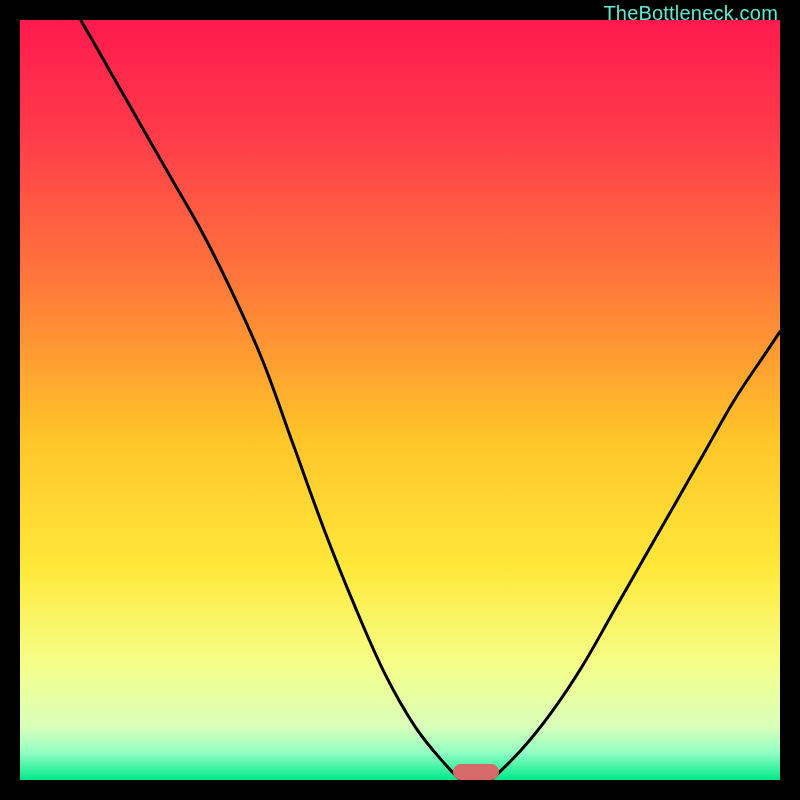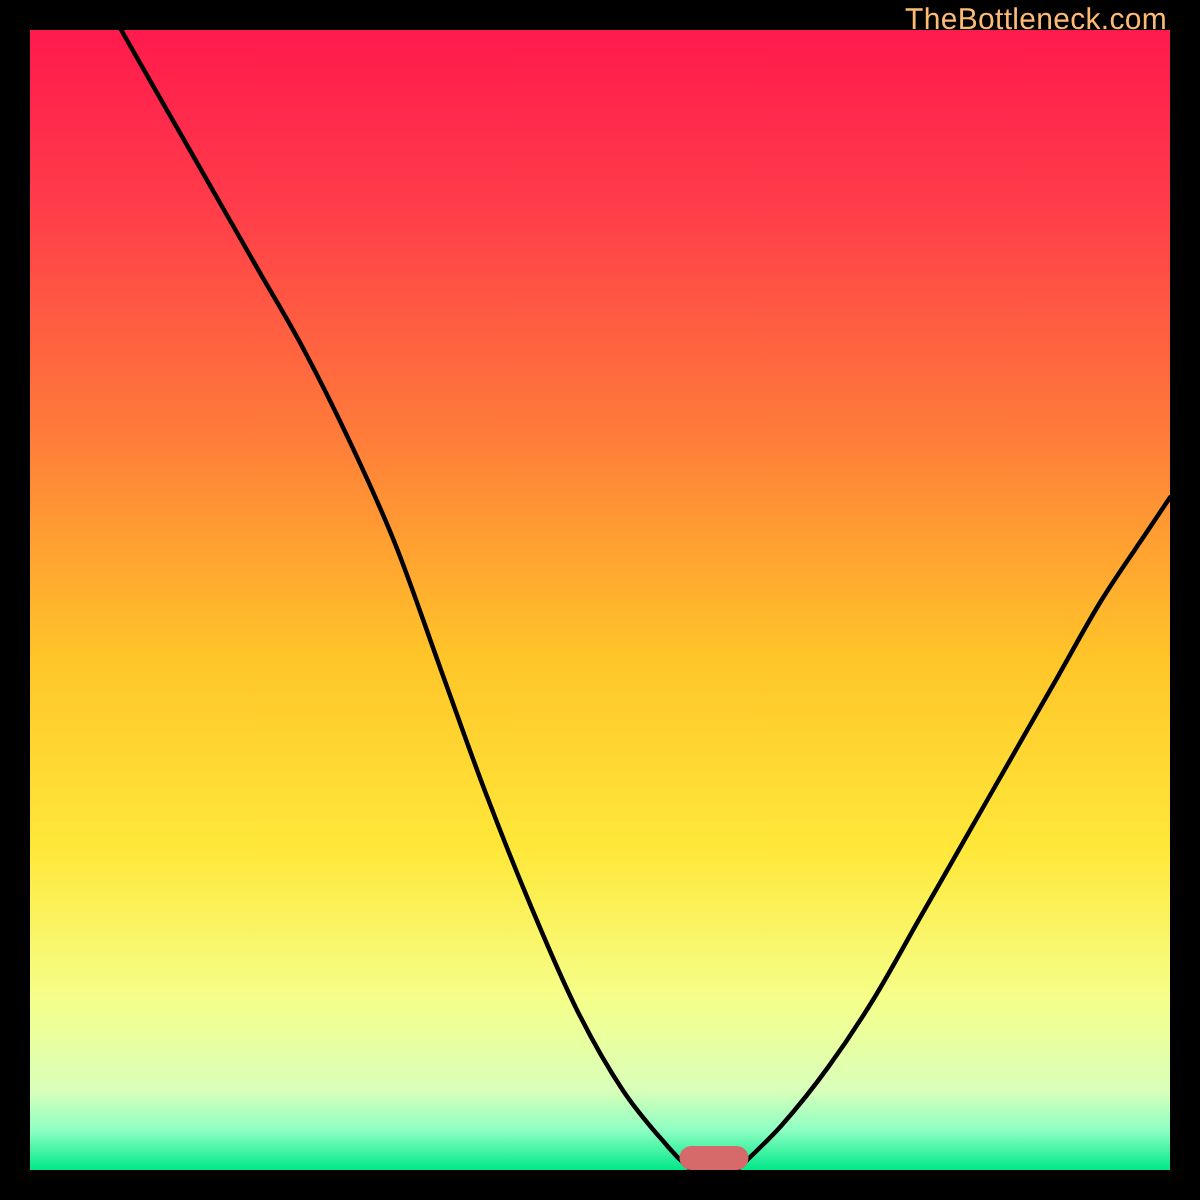--- a/index.html
+++ b/index.html
@@ -16,21 +16,21 @@
   .gradient-bg {
     position: absolute;
     left: 0; top: 0; width: 100%; height: 100%;
   }
   .watermark {
     position: absolute;
     top: 2px;
     right: 22px;
     font-family: Arial, Helvetica, sans-serif;
     font-size: 20px;
-    color: #fdba74;
+    color: #5eead4;
     letter-spacing: 0.2px;
   }
   svg.curve {
     position: absolute;
     left: 0; top: 0; width: 100%; height: 100%;
     overflow: visible;
   }
   .marker {
     position: absolute;
     height: 16px;

